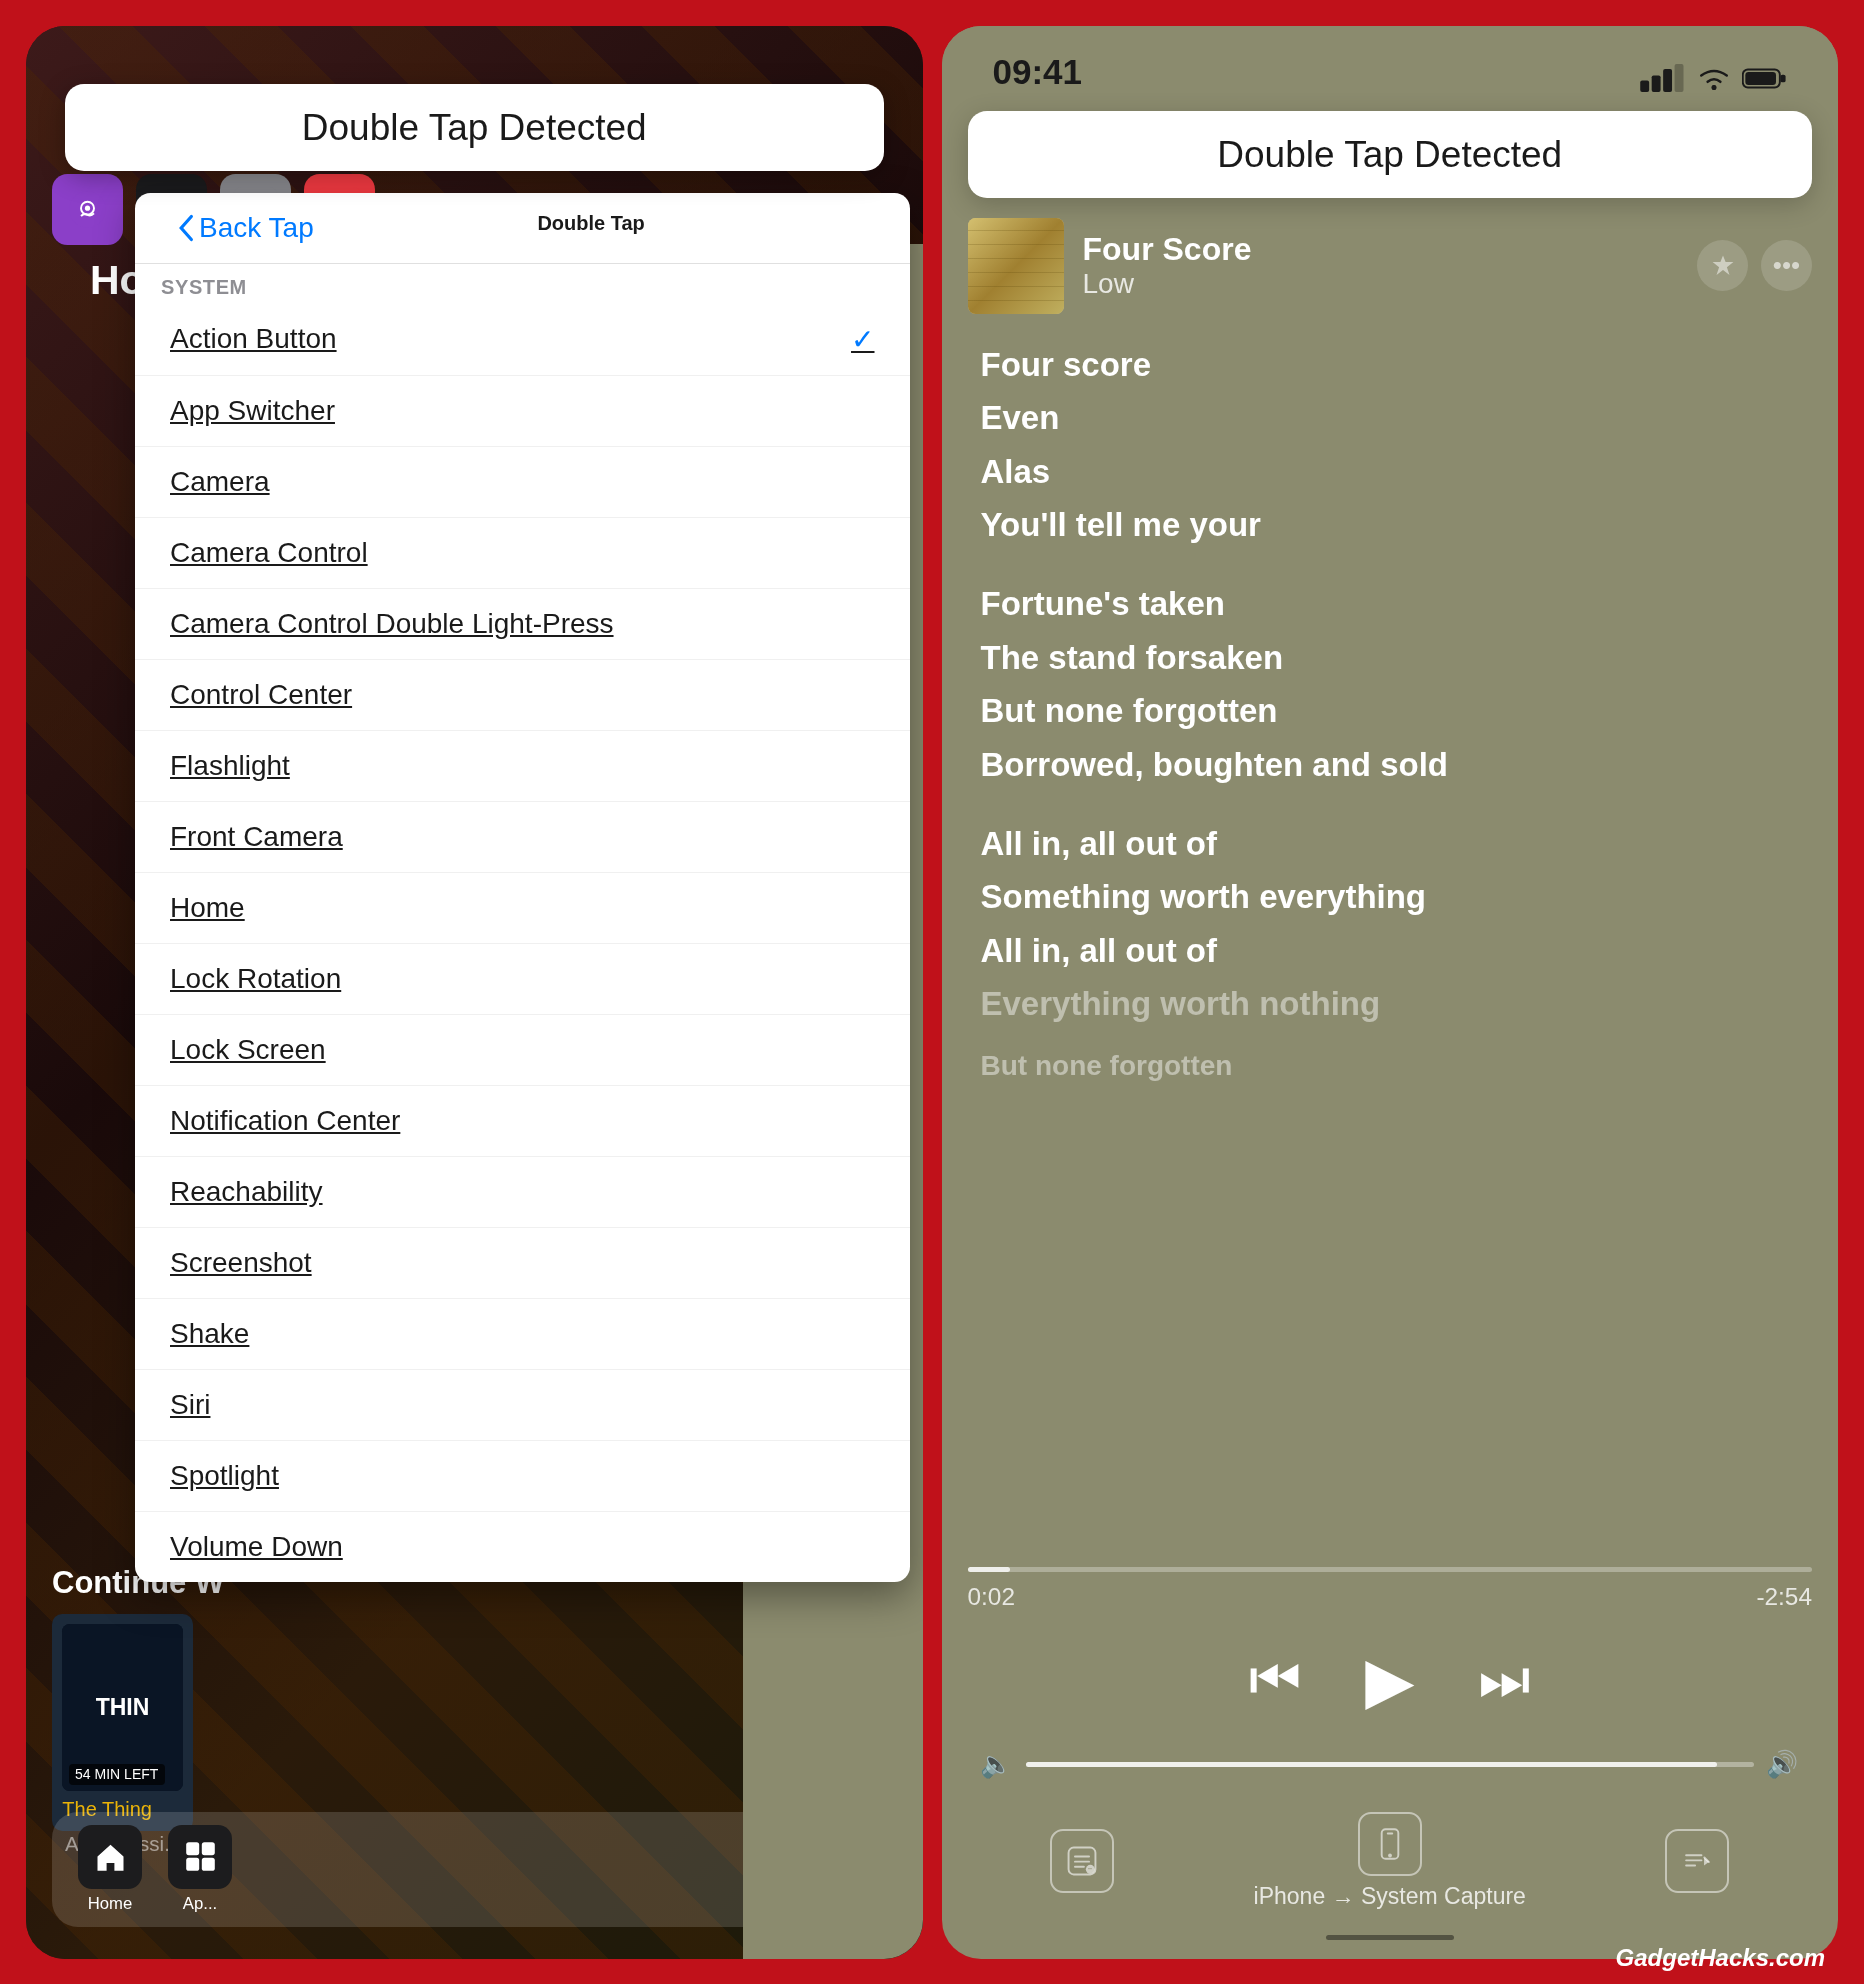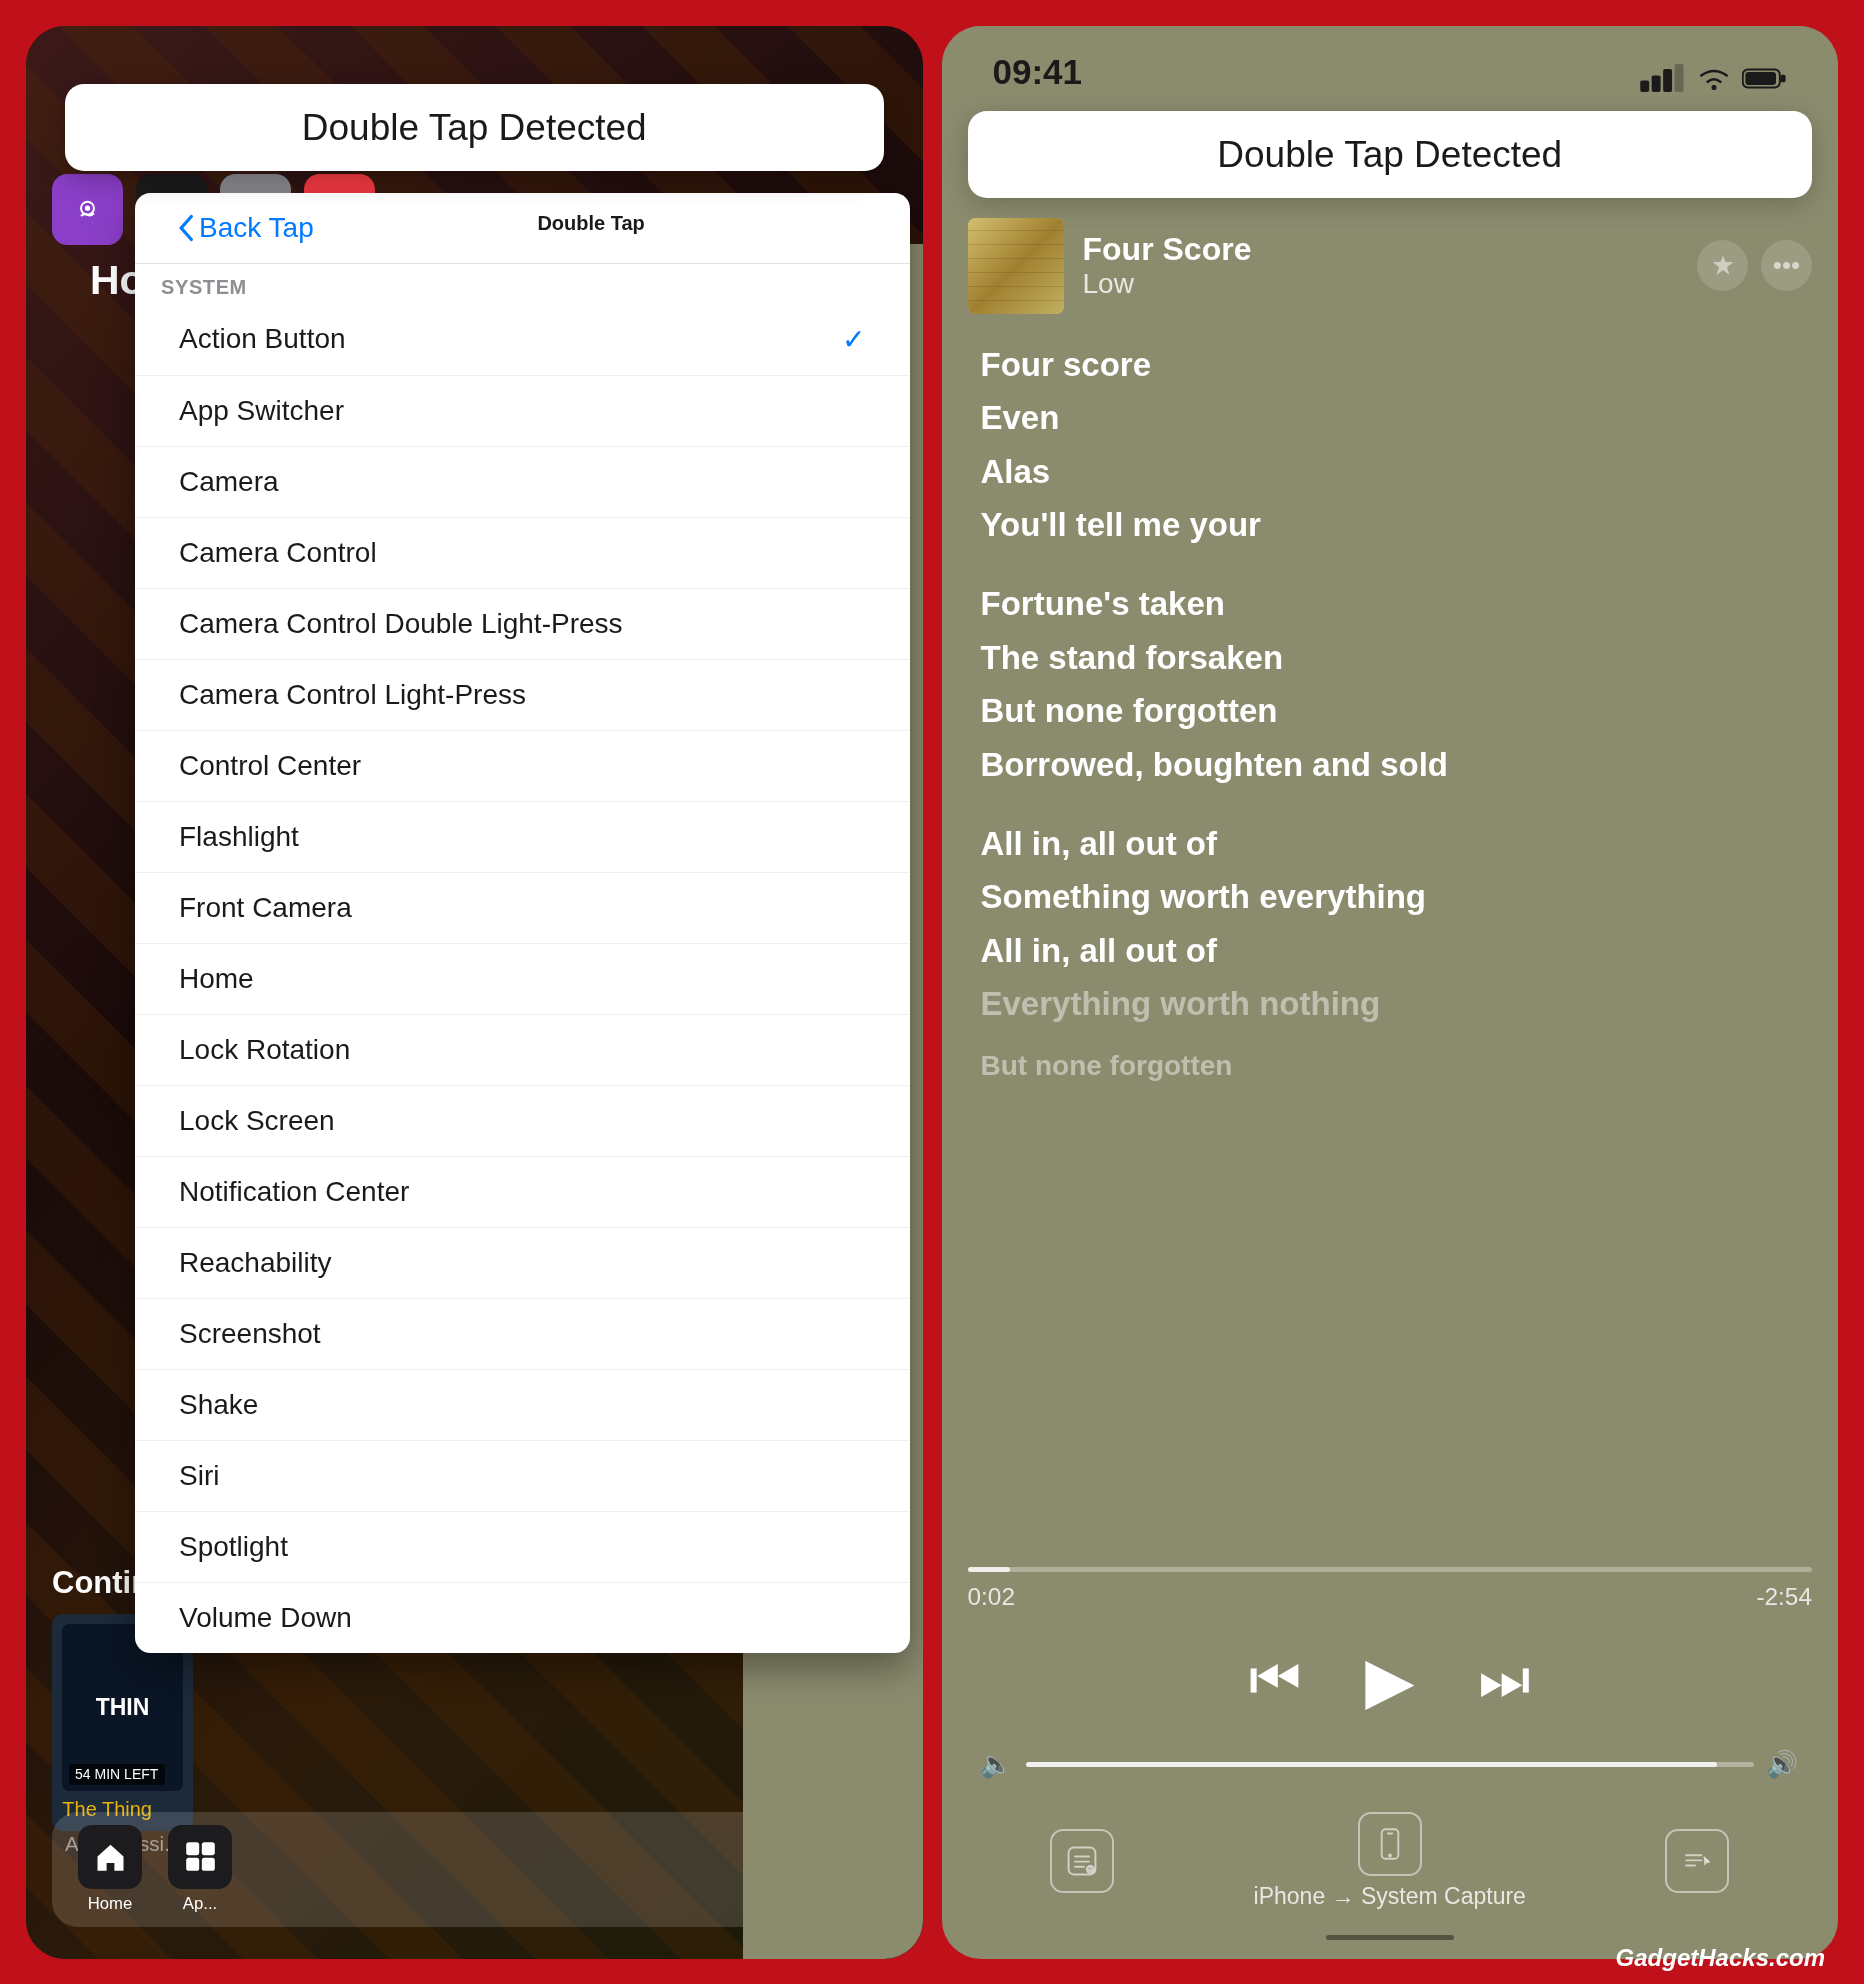--- a/index.html
+++ b/index.html
@@ -147,24 +147,25 @@
     .system-label {
       padding: 11.6px 26px 5.1px;
       font-size: 20px;
       font-weight: 600;
       color: #8e8e93;
       text-transform: uppercase;
       letter-spacing: 0.6px;
     }
 
     .menu-item {
-      padding: 19px 44px;
+      padding: 19px 35px;
       font-size: 28px;
       color: #1a1a1a;
       border-bottom: 0.6px solid #f0f0f0;
+      text-decoration: underline;
     }
 
     .menu-item:last-child {
       border-bottom: none;
     }
 
     
     .music-panel-left {
       position: absolute;
       top: 218px;
@@ -699,21 +700,20 @@
       </div>
       <div class="system-label">SYSTEM</div>
       <div class="menu-item" style="display:flex;justify-content:space-between;align-items:center;font-weight:500;">
         <span>Action Button</span>
         <span class="checkmark">✓</span>
       </div>
       <div class="menu-item">App Switcher</div>
       <div class="menu-item">Camera</div>
       <div class="menu-item">Camera Control</div>
       <div class="menu-item">Camera Control Double Light-Press</div>
-      <div class="menu-item">Camera Control Light-Press</div>
       <div class="menu-item">Control Center</div>
       <div class="menu-item">Flashlight</div>
       <div class="menu-item">Front Camera</div>
       <div class="menu-item">Home</div>
       <div class="menu-item">Lock Rotation</div>
       <div class="menu-item">Lock Screen</div>
       <div class="menu-item">Notification Center</div>
       <div class="menu-item">Reachability</div>
       <div class="menu-item">Screenshot</div>
       <div class="menu-item">Shake</div>

